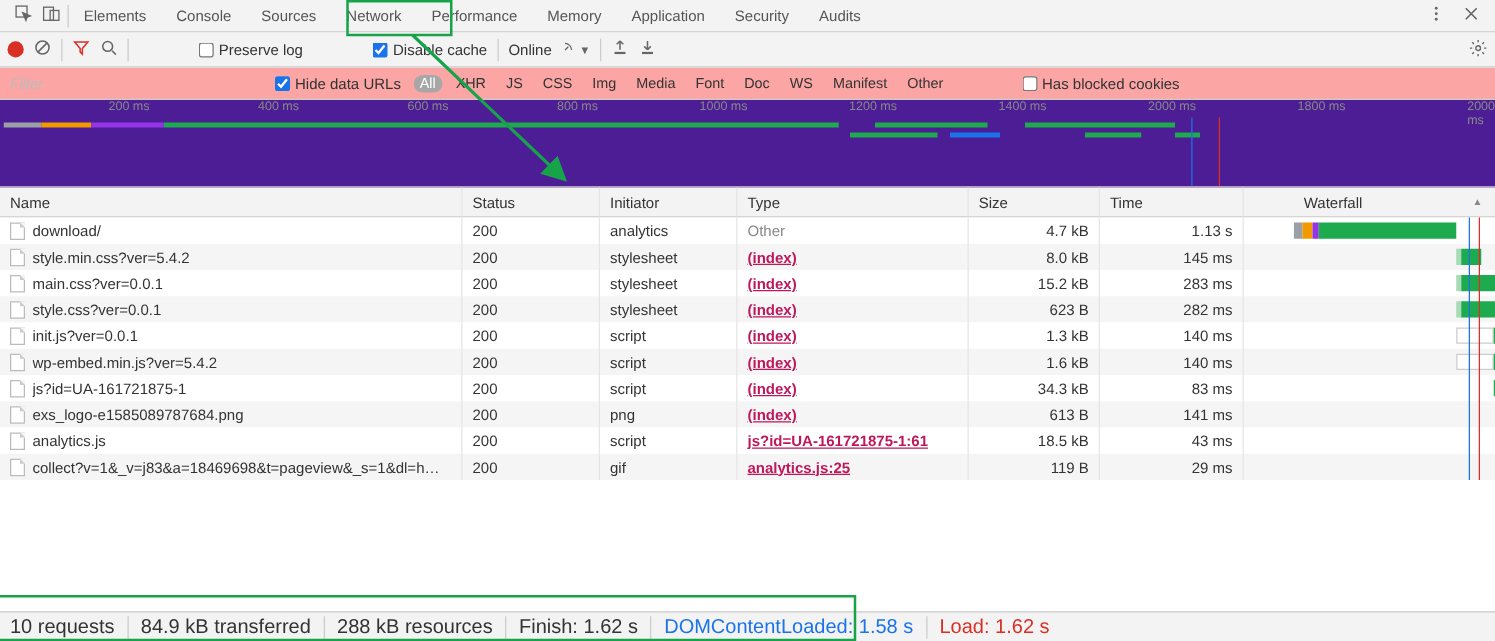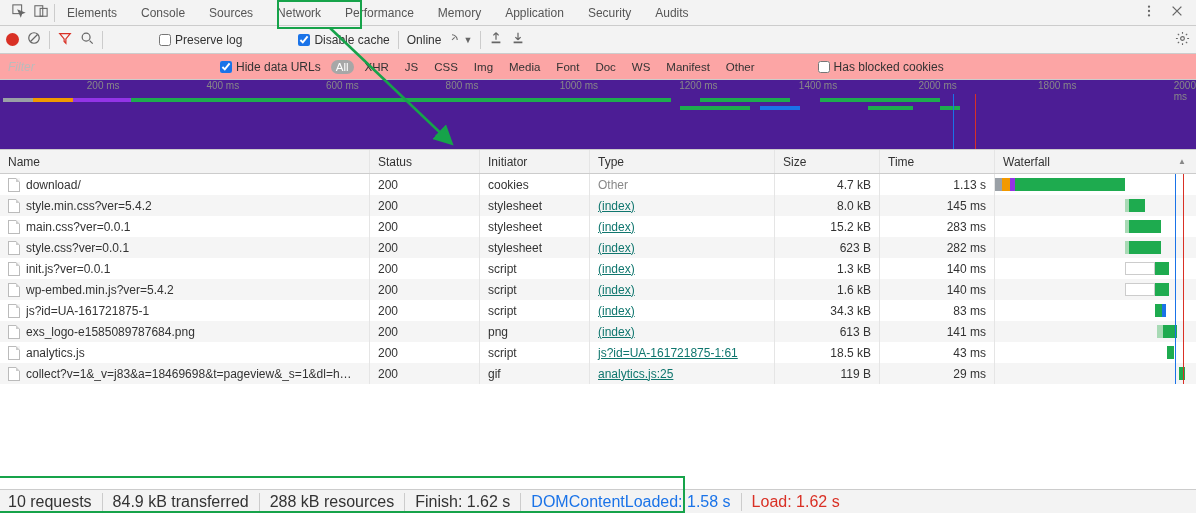--- a/index.html
+++ b/index.html
@@ -110,29 +110,29 @@
   }
   .th, .td {
     padding:0 8px; height:100%; display:flex; align-items:center;
     border-right:1px solid #e5e5e5;
     overflow:hidden; white-space:nowrap; text-overflow:ellipsis;
   }
   .th { color:#333; font-weight:normal; position:relative; }
   .th.sortable::after {
     content:"▲"; position:absolute; right:10px; font-size:8px; color:#888;
   }
-  .td:last-child, .th:last-child { border-right:0; }
+  .td:last-child, .th:last-child { border-right:0;margin-left:40px; }
   .row { height:21px; align-items:center; }
   .row:nth-child(even){ background:#f5f5f5; }
   .row:nth-child(odd){ background:#fff; }
   .name-cell { display:flex; align-items:center; gap:6px; min-width:0; }
   .file-icon { width:12px; height:14px; border:1px solid #bbb; background:#fff; flex:0 0 auto; position:relative; }
   .file-icon::after { content:""; position:absolute; right:-1px; top:-1px; border-top:4px solid #f5f5f5; border-left:4px solid #ccc; }
   .name-text { overflow:hidden; text-overflow:ellipsis; white-space:nowrap; }
-  .link { color:#0f766e; text-decoration:underline; cursor:pointer; }
+  .link { color:#be185d; text-decoration:underline; cursor:pointer;font-weight:bold; }
   .muted { color:#888; }
   .size-cell, .time-cell { justify-content:flex-end; }
   .wf-cell { position:relative; padding:0; }
   .wf-seg { position:absolute; height:13px; top:4px; }
 
   
   .status-bar {
     position:absolute;
     left:0; right:0; bottom:0;
     height:24px;
@@ -337,21 +337,21 @@
 <div id="rows" style="position: relative; height: 210px;">
 
 <div class="row">
       <div class="td">
         <div class="name-cell">
           <span class="file-icon"></span>
           <span class="name-text">download/</span>
         </div>
       </div>
       <div class="td">200</div>
-      <div class="td">cookies</div>
+      <div class="td">analytics</div>
       <div class="td">
         <span class="muted">Other</span>
       </div>
       <div class="td size-cell">4.7 kB</div>
       <div class="td time-cell">1.13 s</div>
       <div class="td wf-cell">
         <div class="wf-seg" style="left: 0px; width: 7px; background: rgb(154, 160, 166);"></div>
         <div class="wf-seg" style="left: 7px; width: 8px; background: rgb(242, 153, 0);"></div>
         <div class="wf-seg" style="left: 15px; width: 5px; background: rgb(147, 52, 230);"></div>
         <div class="wf-seg" style="left: 20px; width: 110px; background: rgb(30, 171, 79);"></div>

